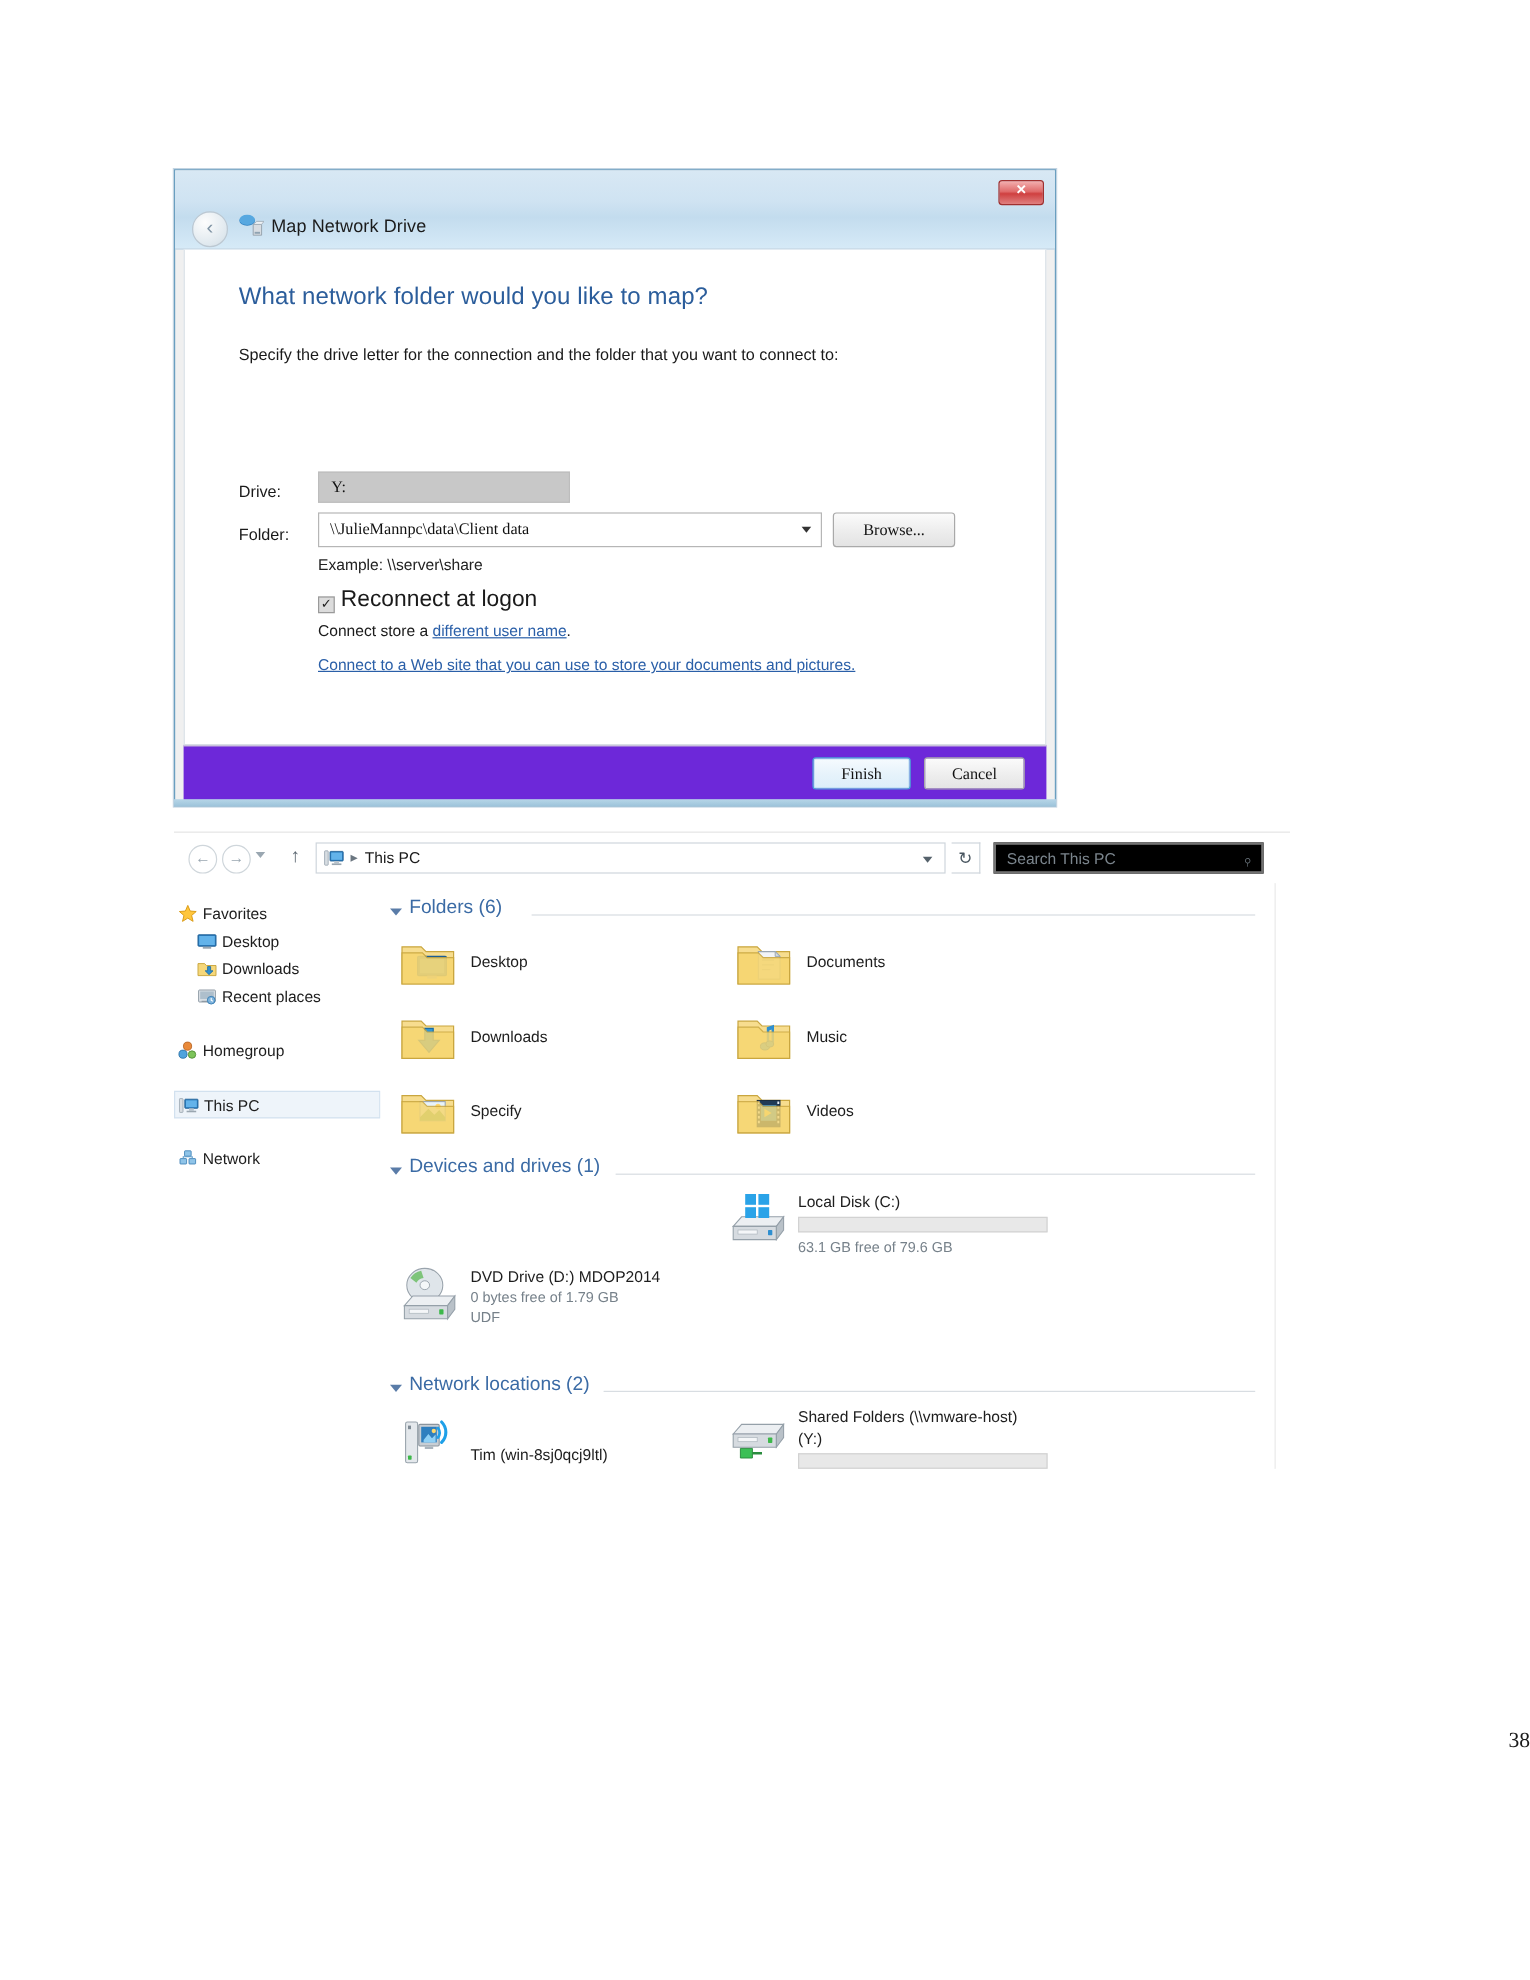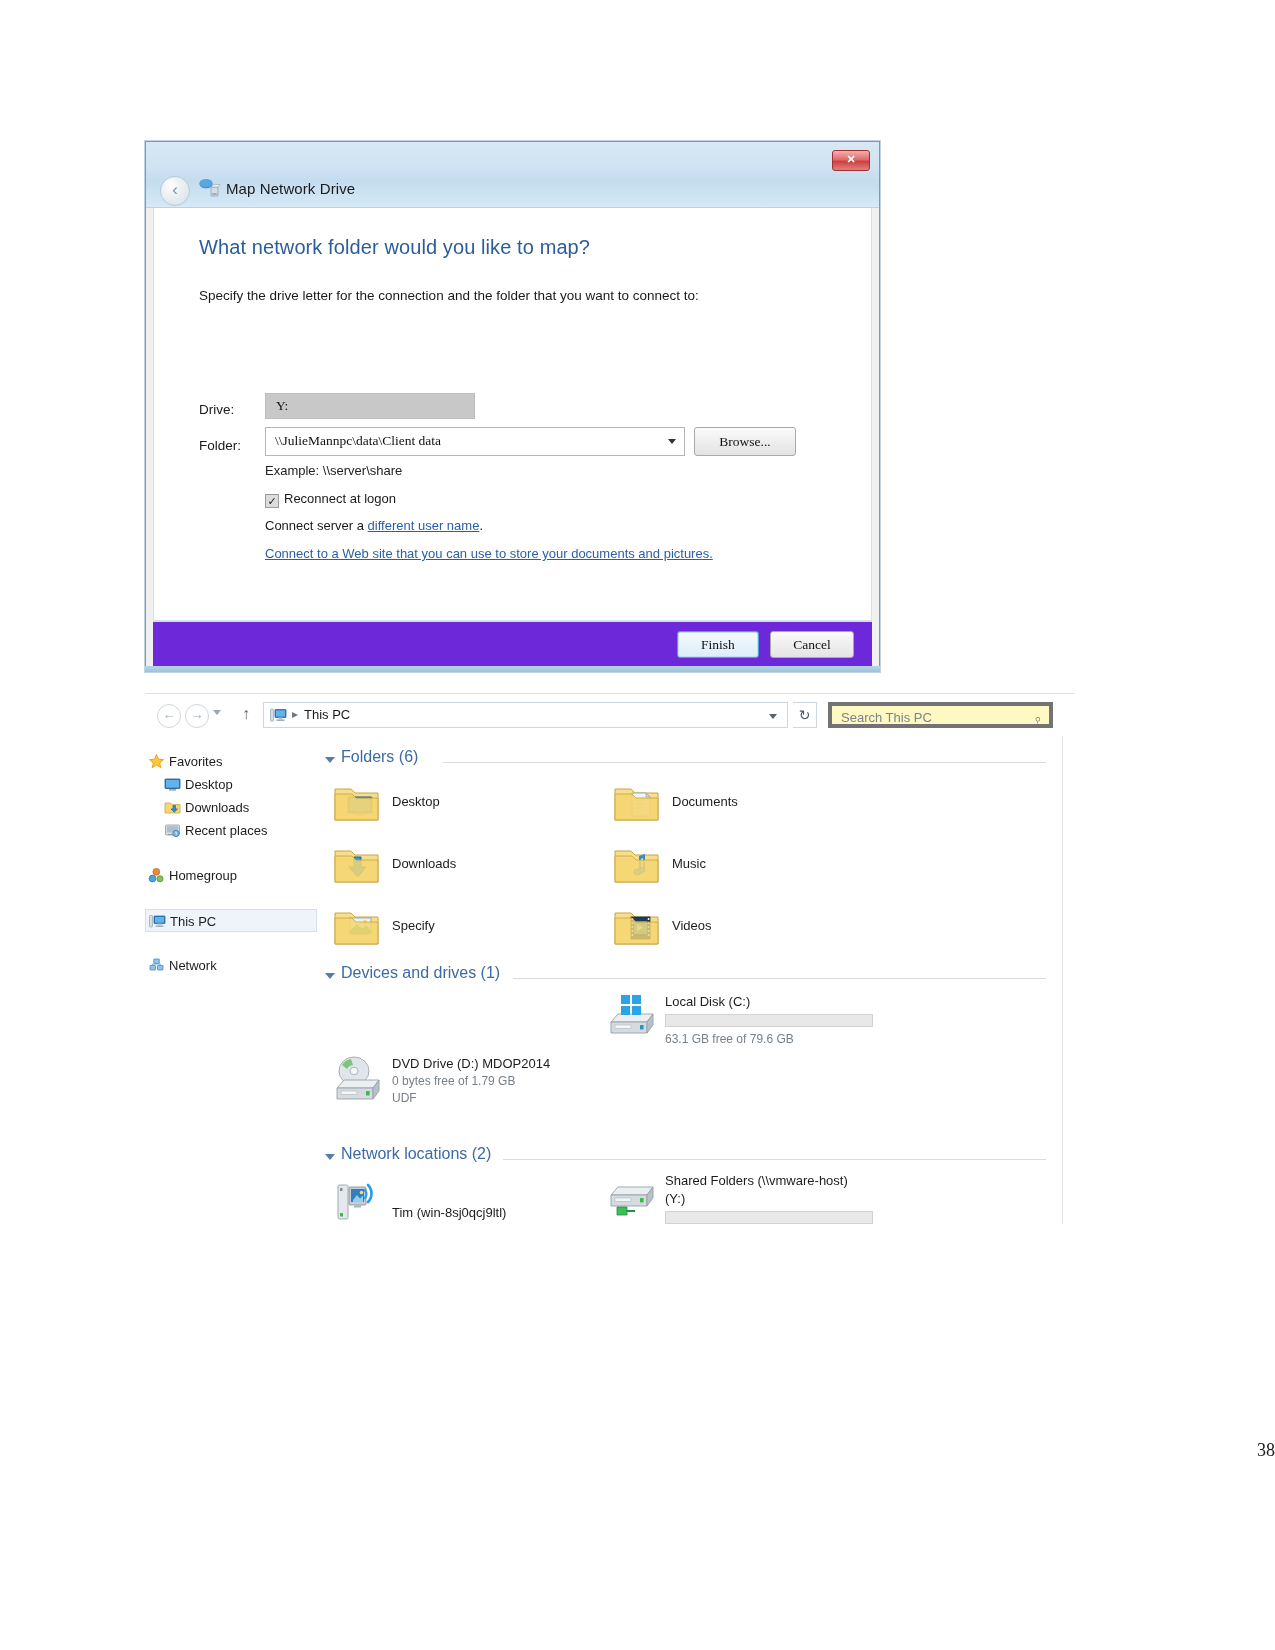--- a/index.html
+++ b/index.html
@@ -85,21 +85,21 @@
   }
   .mnd-example{
     position:absolute;left:111px;top:255px;font-size:13px;color:#222;
   }
   .mnd-check-row{position:absolute;left:111px;top:281px;height:20px;cursor:pointer;}
   .mnd-checkbox{
     display:inline-block;width:14px;height:14px;vertical-align:-2px;
     background:#dcdcdc;border:1px solid #9a9a9a;box-sizing:border-box;
     color:#222;font-size:11px;line-height:12px;text-align:center;
   }
-  .mnd-check-label{font-size:13px;color:#1a1a1a;margin-left:5px;}
+  .mnd-check-label{font-size:19px;color:#1a1a1a;margin-left:5px;}
   .mnd-connect-row{position:absolute;left:111px;top:310px;font-size:13px;color:#1a1a1a;}
   .mnd-link{color:#2a5fa8;text-decoration:underline;cursor:pointer;}
   .mnd-weblink{
     position:absolute;left:111px;top:338px;font-size:13px;
     color:#2a5fa8;text-decoration:underline;cursor:pointer;
   }
   .mnd-footer{
     position:absolute;left:7px;right:7px;top:479px;height:45px;
     background:#6d28d9;border-top:1px solid #dcdcdc;
   }
@@ -165,21 +165,21 @@
     border-left:4px solid transparent;border-right:4px solid transparent;
     border-top:5px solid #55616b;cursor:pointer;
   }
   .fe-refresh{
     position:absolute;left:648px;top:8px;width:24px;height:26px;
     border:1px solid #cfd6dc;border-left:none;background:#fff;box-sizing:border-box;
     color:#4a5761;font-size:14px;line-height:24px;text-align:center;cursor:pointer;
   }
   .fe-search{
     position:absolute;left:683px;top:8px;width:225px;height:26px;
-    border:4px solid #737373;background:#fef9c3;box-sizing:border-box;cursor:text;
+    border:2px solid #737373;background:#000000;box-sizing:border-box;cursor:text;
   }
   .fe-search-text{
     position:absolute;left:9px;top:4px;font-size:13px;color:#7b858d;
   }
   .fe-search-icon{
     position:absolute;right:8px;top:5px;font-size:13px;color:#6b757d;
     transform:rotate(320deg);
   }
 
   .fe-sidebar{
@@ -275,21 +275,21 @@
     </div>
     <div class="mnd-browse">Browse...</div>
 
     <div class="mnd-example">Example: \\server\share</div>
 
     <div class="mnd-check-row">
       <span class="mnd-checkbox">✓</span><span class="mnd-check-label">Reconnect at logon</span>
     </div>
 
     <div class="mnd-connect-row">
-      <span>Connect server a </span><span class="mnd-link">different user name</span><span>.</span>
+      <span>Connect store a </span><span class="mnd-link">different user name</span><span>.</span>
     </div>
 
     <div class="mnd-weblink">Connect to a Web site that you can use to store your documents and pictures.</div>
   </div>
 
   <div class="mnd-footer">
     <div class="mnd-finish">Finish</div>
     <div class="mnd-cancel">Cancel</div>
   </div>
 </div>

